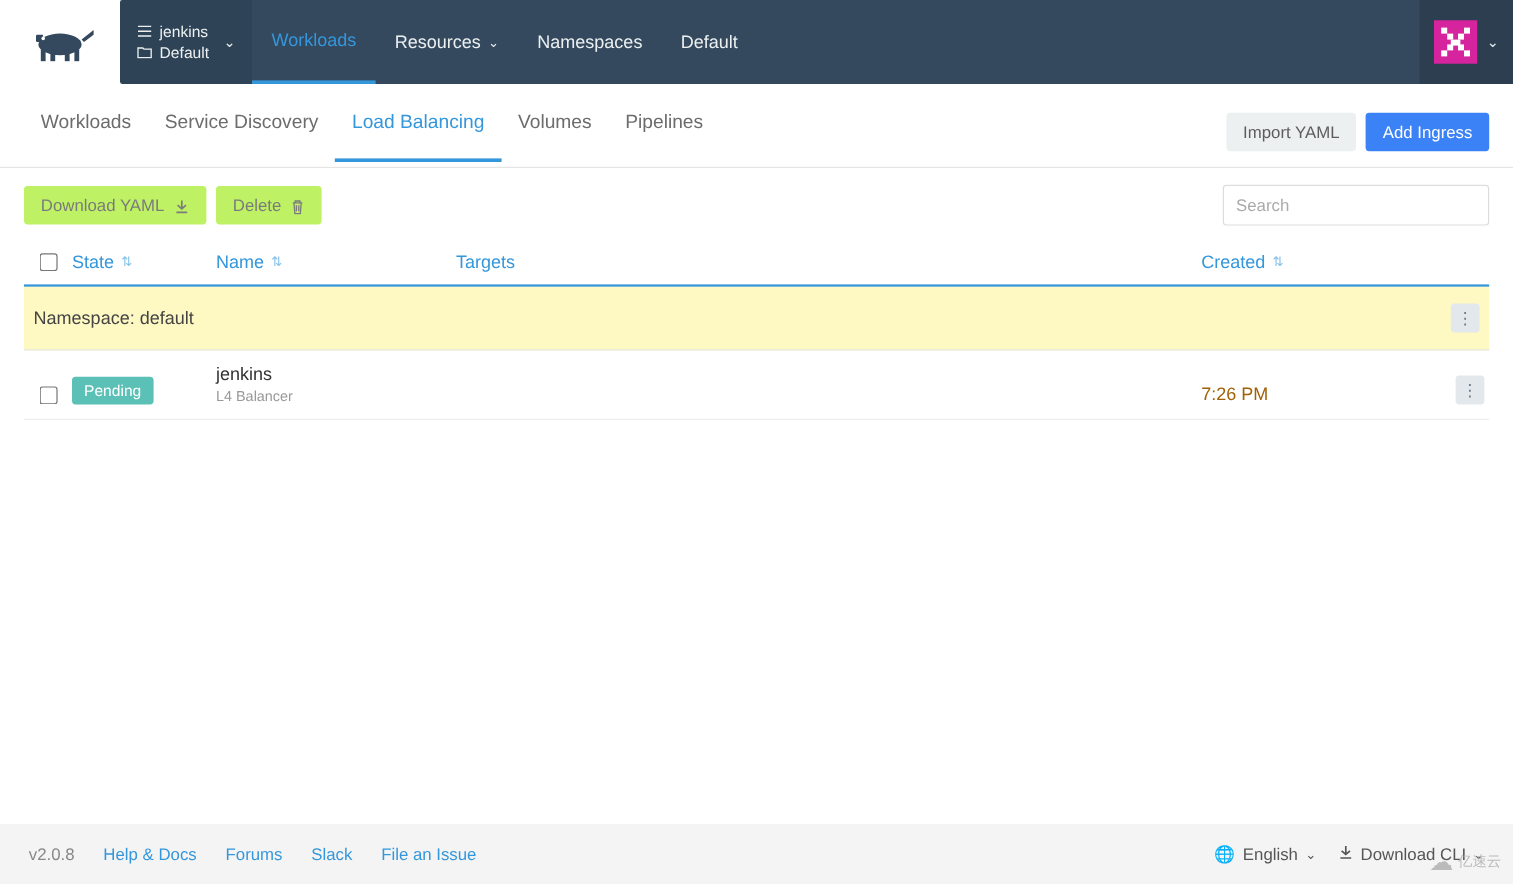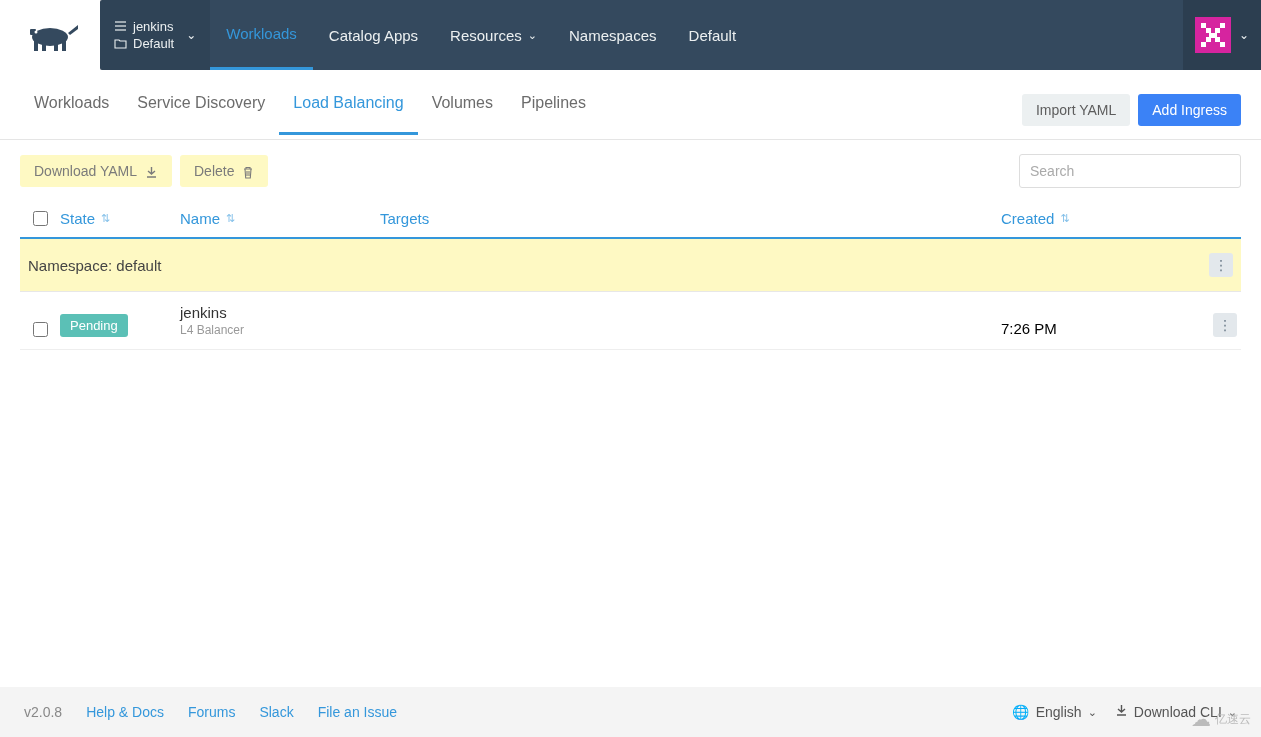--- a/index.html
+++ b/index.html
@@ -32,21 +32,21 @@
 .subtabs { display:flex; gap:0; }
 .subtab { padding: 10px 14px 20px 14px; color:#6c6c6c; font-size:16px; cursor:pointer; }
 .subtab.active { color:#3497db; border-bottom:3px solid #3497db; }
 .subnav-spacer { flex:1; }
 .btn { display:inline-flex; align-items:flex-end; padding:8px 14px; border-radius:3px; font-size:14px; cursor:pointer; border:none; }
 .btn-grey { background:#ecf0f1; color:#5d5d5d; margin-right:8px; }
 .btn-blue { background:#3b82f6; color:#fff; }
 
 
 .toolbar { display:flex; align-items:center; padding: 14px 20px; }
-.toolbar .btn-grey { background:#fef9c3; color:#7b7b7b; }
+.toolbar .btn-grey { background:#bef264; color:#7b7b7b; }
 .toolbar .btn-grey .icn { margin-left:8px; }
 .toolbar-spacer { flex:1; }
 .search { width:246px;padding-left:24px; }
 .search input { width:100%; padding:8px 10px; border:1px solid #ddd; border-radius:3px; font-size:14px; color:#555; }
 .search input::placeholder { color:#aaa; }
 
 
 .table-wrap { padding: 0 20px; }
 .thead { display:flex; align-items:center; padding: 8px 0 10px 0; border-bottom:2px solid #3497db; }
 .th-check { width:40px; display:flex; justify-content:center; }
@@ -65,21 +65,21 @@
 .kebab { width:24px; height:24px; background:#e3e8ec; border-radius:3px; display:flex; align-items:center; justify-content:center; color:#6b7a89; cursor:pointer; font-size:14px; }
 
 .row { display:flex; align-items:flex-end; padding:12px 0; border-bottom:1px solid #eee; }
 .td-check { width:40px; display:flex; justify-content:center; }
 .td-state { width:120px; }
 .badge { display:inline-block; padding:4px 10px; background:#5bc0b6; color:#fff; border-radius:3px; font-size:13px; }
 .td-name { width:200px; }
 .td-name .nm { color:#333; font-size:15px; }
 .td-name .sub { color:#999; font-size:12px; margin-top:2px; }
 .td-targets { flex:1; }
-.td-created { width:200px; color:#000000; font-size:15px; }
+.td-created { width:200px; color:#a16207; font-size:15px; }
 .td-actions { width:40px; display:flex; justify-content:flex-end; padding-right:4px;}
 
 input[type=checkbox] { width:15px; height:15px; }
 
 
 .footer { position:fixed; bottom:0; left:0; right:0; height:50px; background:#f4f4f4; display:flex; align-items:center; padding:0 24px; font-size:14px; }
 .footer .flink { color:#3497db; margin-right:24px; cursor:pointer; }
 .footer .ver { color:#888; margin-right:24px; }
 .footer .spacer { flex:1; }
 .footer .rlink { color:#555; display:inline-flex; align-items:center; gap:6px; cursor:pointer; margin-left:18px; }
@@ -134,23 +134,20 @@
         </div>
       </div>
       <span class="chev">⌄</span>
     </div>
 
     <div class="navlinks">
       <a class="navlink active">
           <span>Workloads</span>
         </a>
       <a class="navlink">
-          <span>Catalog Apps</span>
-        </a>
-      <a class="navlink">
           <span>Resources</span>
           <span class="chev">⌄</span>
         </a>
       <a class="navlink">
           <span>Namespaces</span>
         </a>
       <a class="navlink">
           <span>Default</span>
         </a>
     </div>

